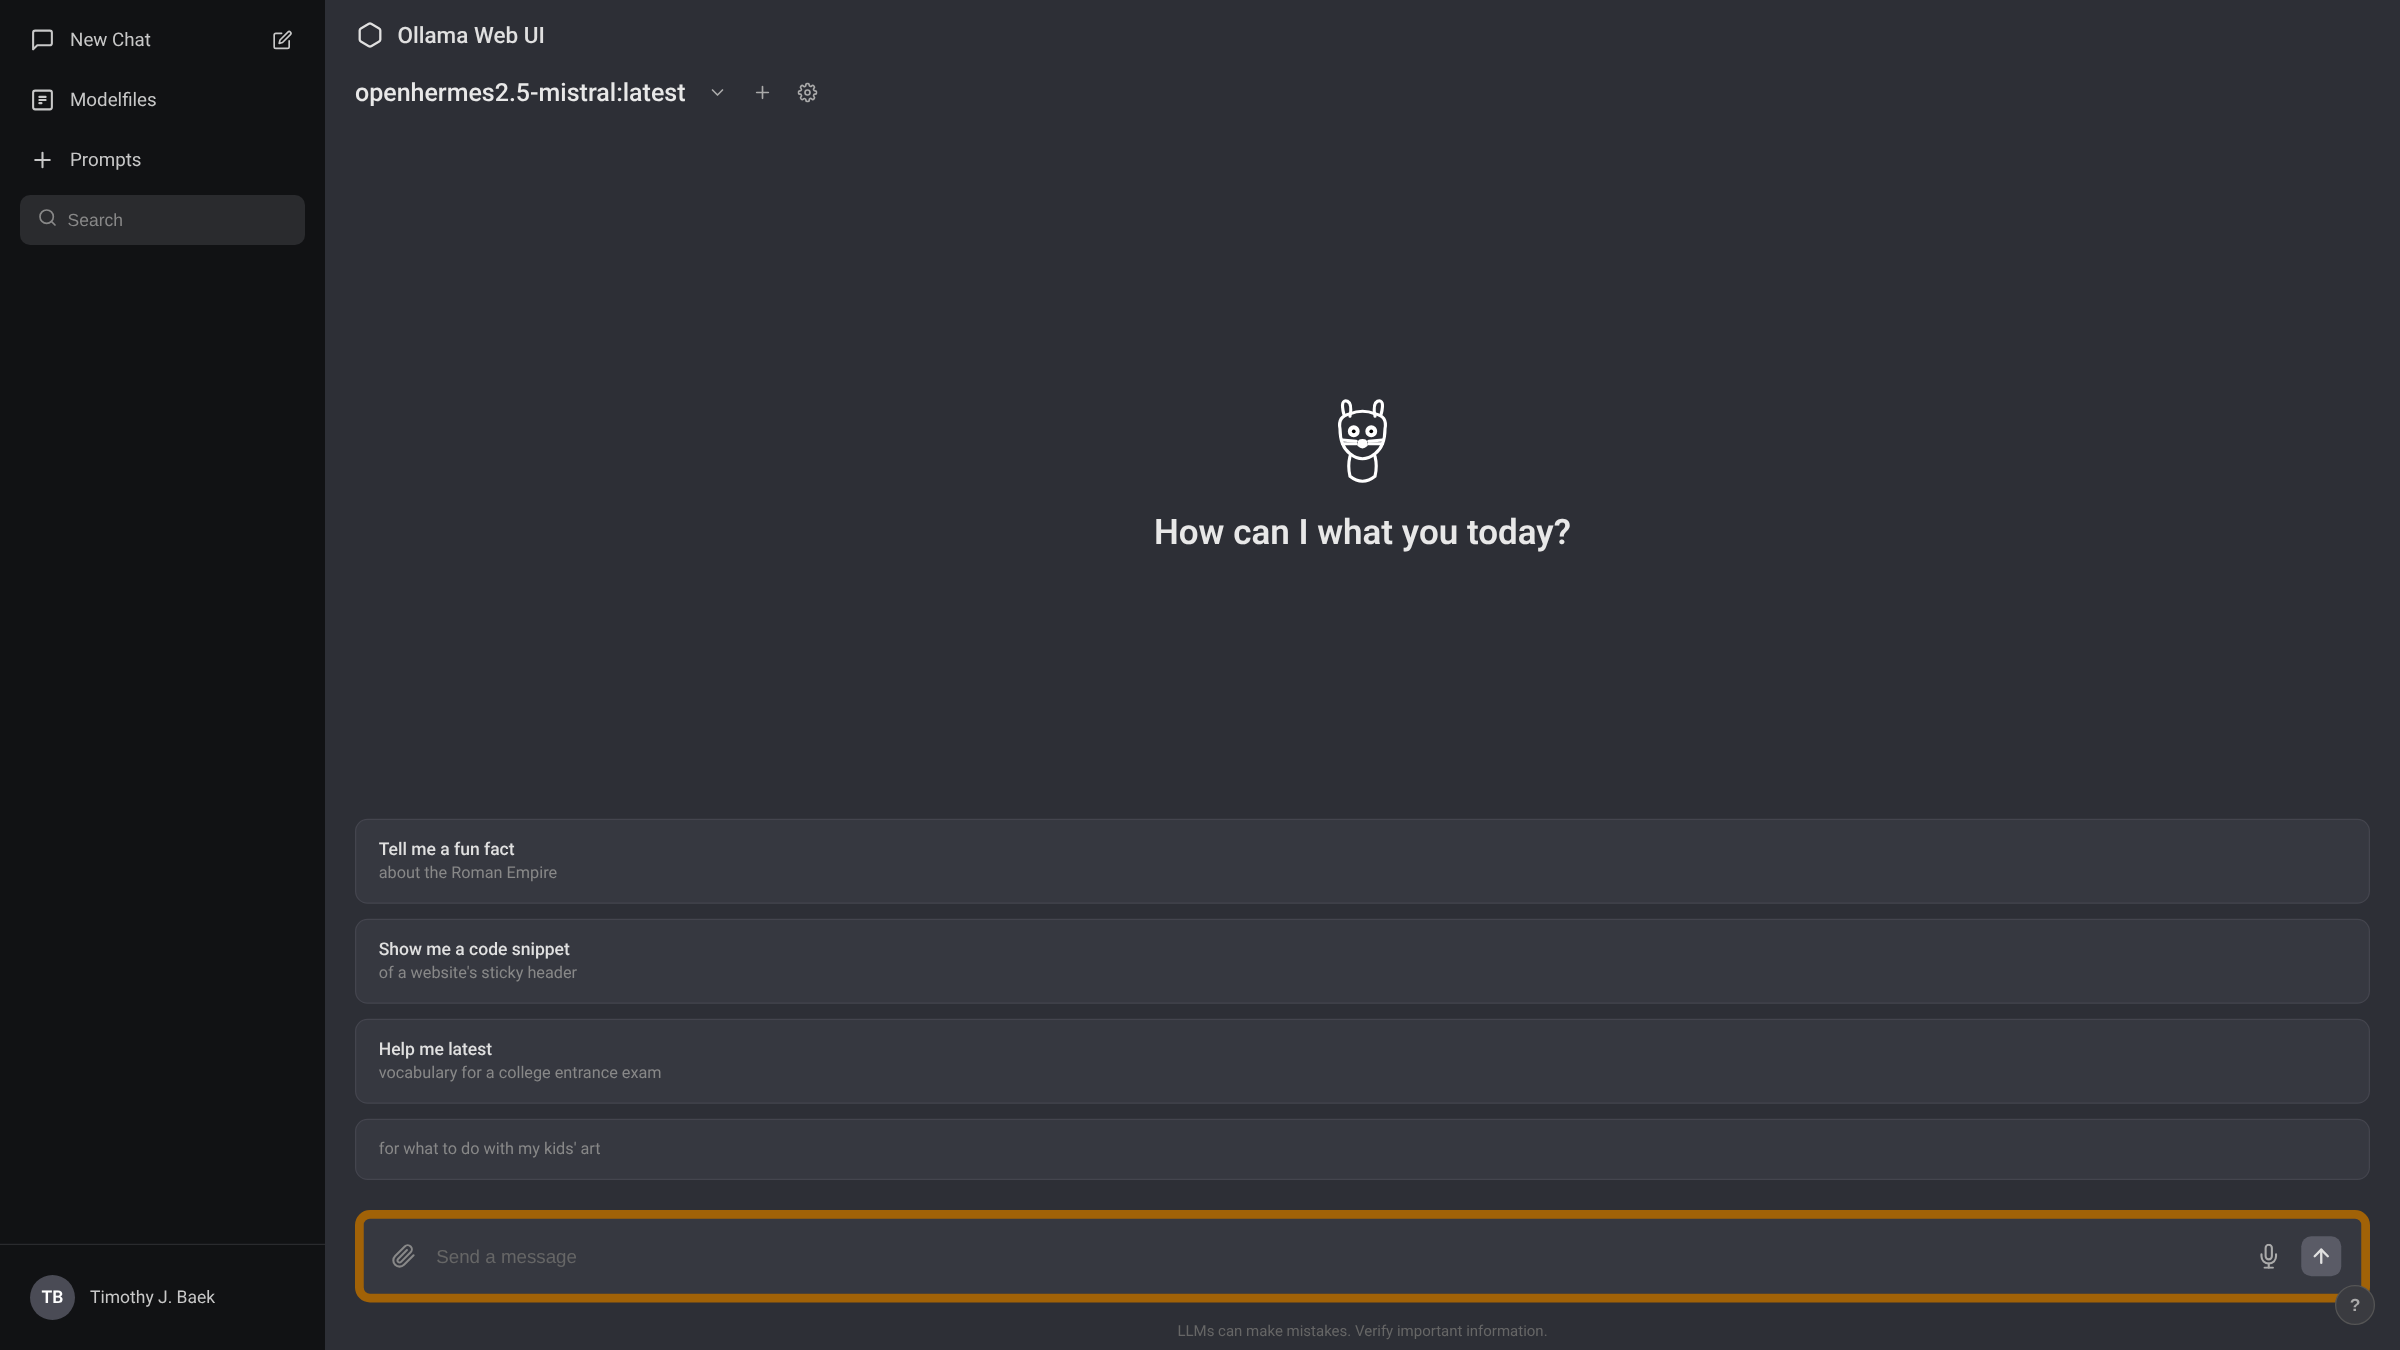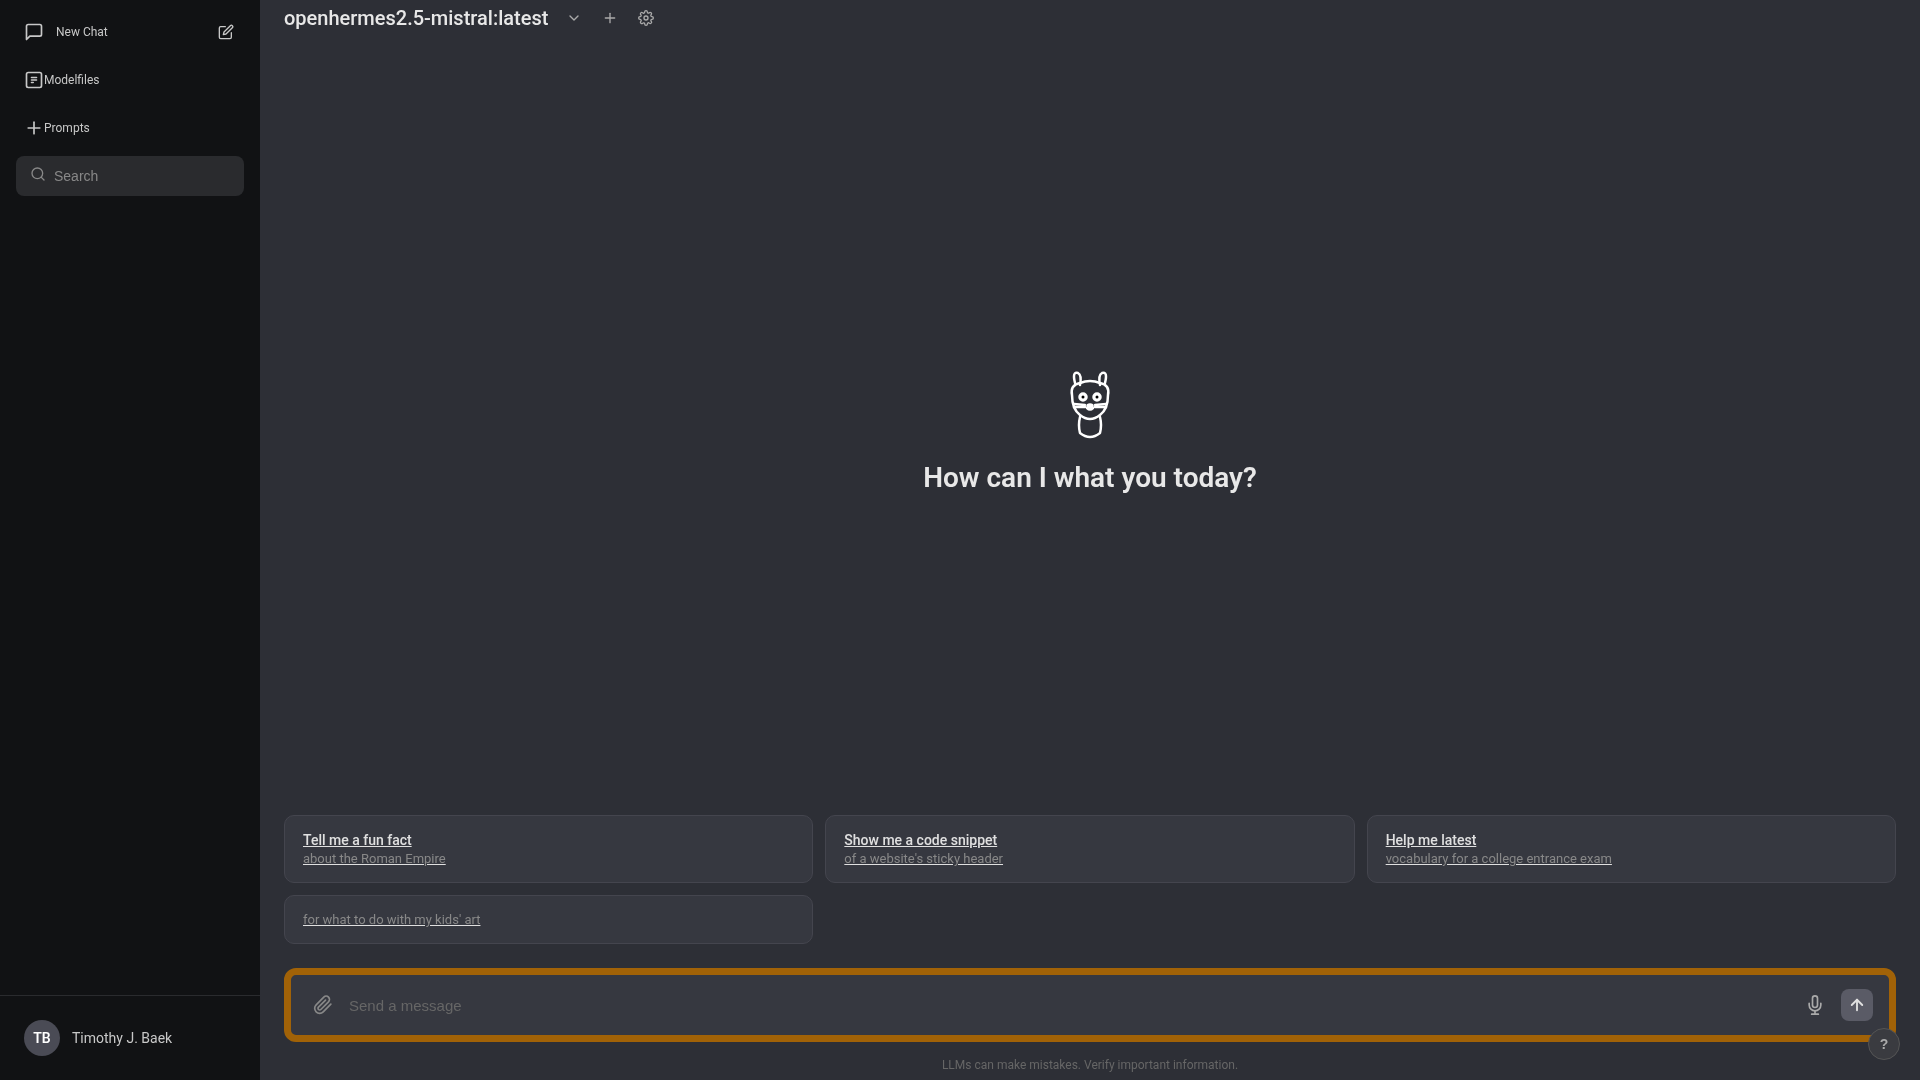--- a/index.html
+++ b/index.html
@@ -25,24 +25,25 @@
     }
 
     .sidebar-top {
       flex: 1;
       padding: 8px 8px 0 8px;
     }
 
     .sidebar-item {
       display: flex;
       align-items: center;
+      gap: 12px;
       padding: 14px 16px;
       border-radius: 8px;
       cursor: pointer;
-      font-size: 12px;
+      font-size: 15px;
       color: #c8c8c8;
       transition: background 0.15s;
       user-select: none;
     }
 
     .sidebar-item.new-chat {
       display: flex;
       justify-content: space-between;
       align-items: center;
     }
@@ -219,23 +220,22 @@
     .welcome-text {
       font-size: 28px;
       font-weight: 600;
       color: #e8e8e8;
     }
 
     
     .suggestions-area {
       padding: 0 24px 16px 24px;
       display: grid;
-      grid-template-columns: 1fr 1fr 1fr;
+      grid-template-columns: 1fr;
       gap: 12px;
-      text-decoration: underline;
     }
 
     .suggestion-card {
       background: #363840;
       border: 1px solid #44454e;
       border-radius: 10px;
       padding: 16px 18px;
       cursor: pointer;
       transition: background 0.15s;
     }
@@ -389,20 +389,30 @@
       <div class="avatar">TB</div>
       <span class="user-name">Timothy J. Baek</span>
     </div>
   </div>
 
   <div class="resize-handle"></div>
 </div>
 
 <div class="main">
 
+  <div class="topbar">
+    <div class="topbar-logo">
+      <span class="topbar-logo-icon">
+        <svg width="22" height="22" viewBox="0 0 24 24" fill="none" stroke="currentColor" stroke-width="2" stroke-linecap="round" stroke-linejoin="round">
+          <path d="M21 16V8a2 2 0 0 0-1-1.73l-7-4a2 2 0 0 0-2 0l-7 4A2 2 0 0 0 3 8v8a2 2 0 0 0 1 1.73l7 4a2 2 0 0 0 2 0l7-4A2 2 0 0 0 21 16z"></path>
+        </svg>
+      </span>
+      <span>Ollama Web UI</span>
+    </div>
+  </div>
 
   <div class="model-area">
     <div class="model-selector">
       <span class="model-name">openhermes2.5-mistral:latest</span>
       <div class="model-controls">
         <button class="model-btn">
           <svg width="16" height="16" viewBox="0 0 24 24" fill="none" stroke="currentColor" stroke-width="2" stroke-linecap="round" stroke-linejoin="round">
             <polyline points="6 9 12 15 18 9"></polyline>
           </svg>
         </button>

